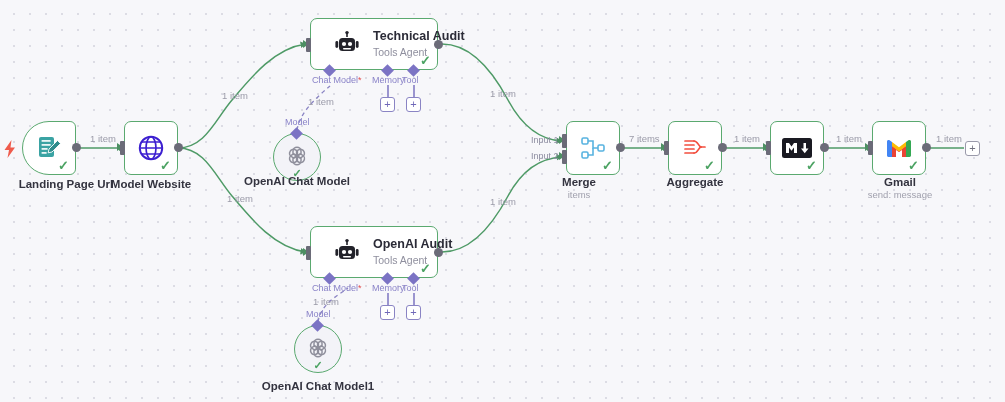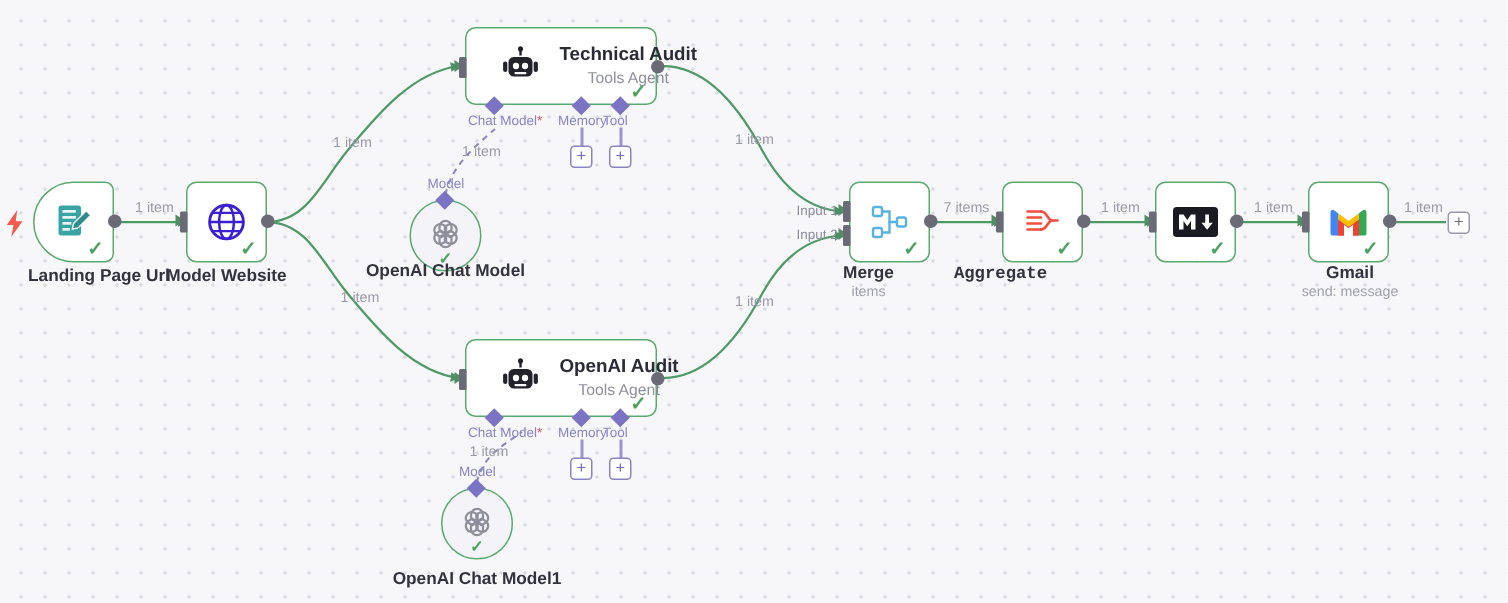--- a/index.html
+++ b/index.html
@@ -27,21 +27,20 @@
   }
 
   
   .node {
     position: absolute;
     box-sizing: border-box;
     background: #fff;
     border: 1.4px solid #5aa96f;
     border-radius: 7px;
     z-index: 5;
-    text-align: center;
   }
   .node.trigger {
     border-top-left-radius: 32px;
     border-bottom-left-radius: 32px;
   }
   .node .tick {
     position: absolute;
     right: 6px; bottom: 2px;
     color: #4ca363;
     font-size: 13px;
@@ -421,21 +420,21 @@
         <path d="M12,6 C16,6 16,11 19,12"></path>
         <path d="M12,18 C16,18 16,13 19,12"></path>
         <line x1="19" y1="12" x2="23" y2="12"></line>
       </g>
     </svg>
     <span class="tick">✓</span>
   </div>
   <div class="port-arrow" style="left:661px; top:143px;"></div>
   <div class="port-in" style="left:664px; top:141px;"></div>
   <div class="port-out" style="left:718px; top:143px;"></div>
-  <div class="node-label" style="left:617px; top:176px; width:100px;font-family:Liberation Mono, monospace;">
+  <div class="node-label" style="left:645px; top:176px; width:100px;">
     <div class="nl-title">Aggregate</div>
   </div>
   <div class="edge-label" style="left:734px; top:133px;">1 item</div>
 
   <div class="node" style="left:770px; top:121px; width:54px; height:54px;">
     <svg class="node-icon" width="30" height="20" viewBox="0 0 30 20">
       <rect x="0" y="0" width="30" height="20" rx="2.5" fill="#1a1a22"></rect>
       <path d="M4,15 L4,5 L7,5 L9.5,8.6 L12,5 L15,5 L15,15 L12,15 L12,9.4 L9.5,12.8 L7,9.4 L7,15 Z" fill="#fff"></path>
       <path d="M21.5,5 L24,5 L24,10.5 L26.5,10.5 L22.75,15.2 L19,10.5 L21.5,10.5 Z" fill="#fff"></path>
     </svg>

